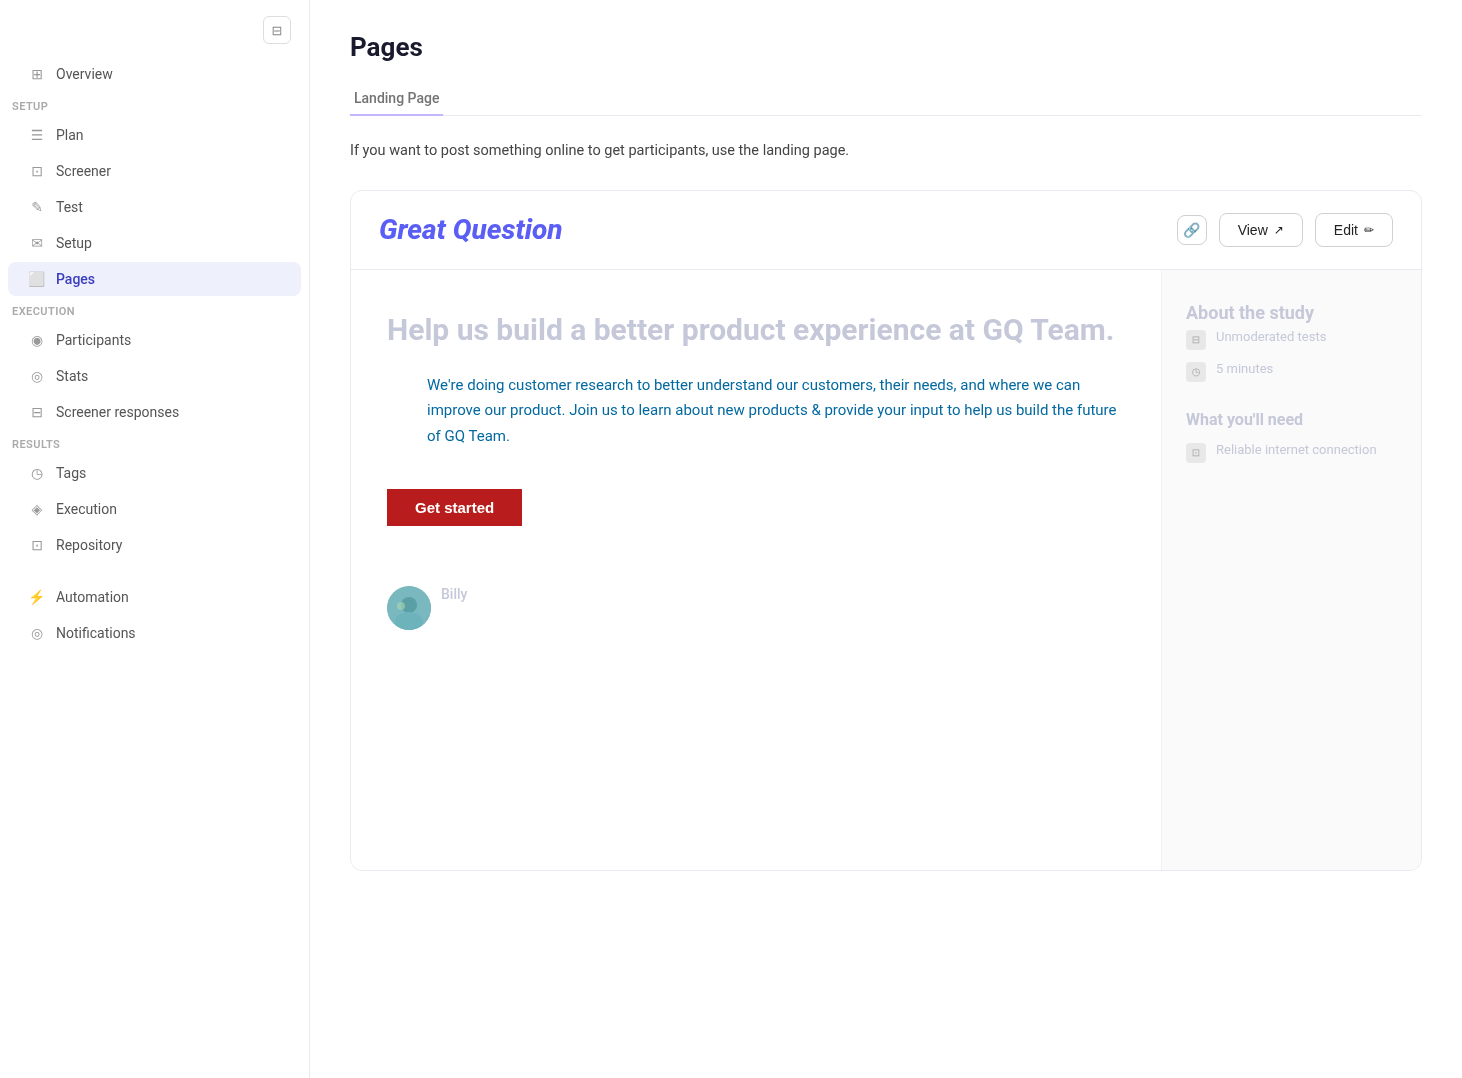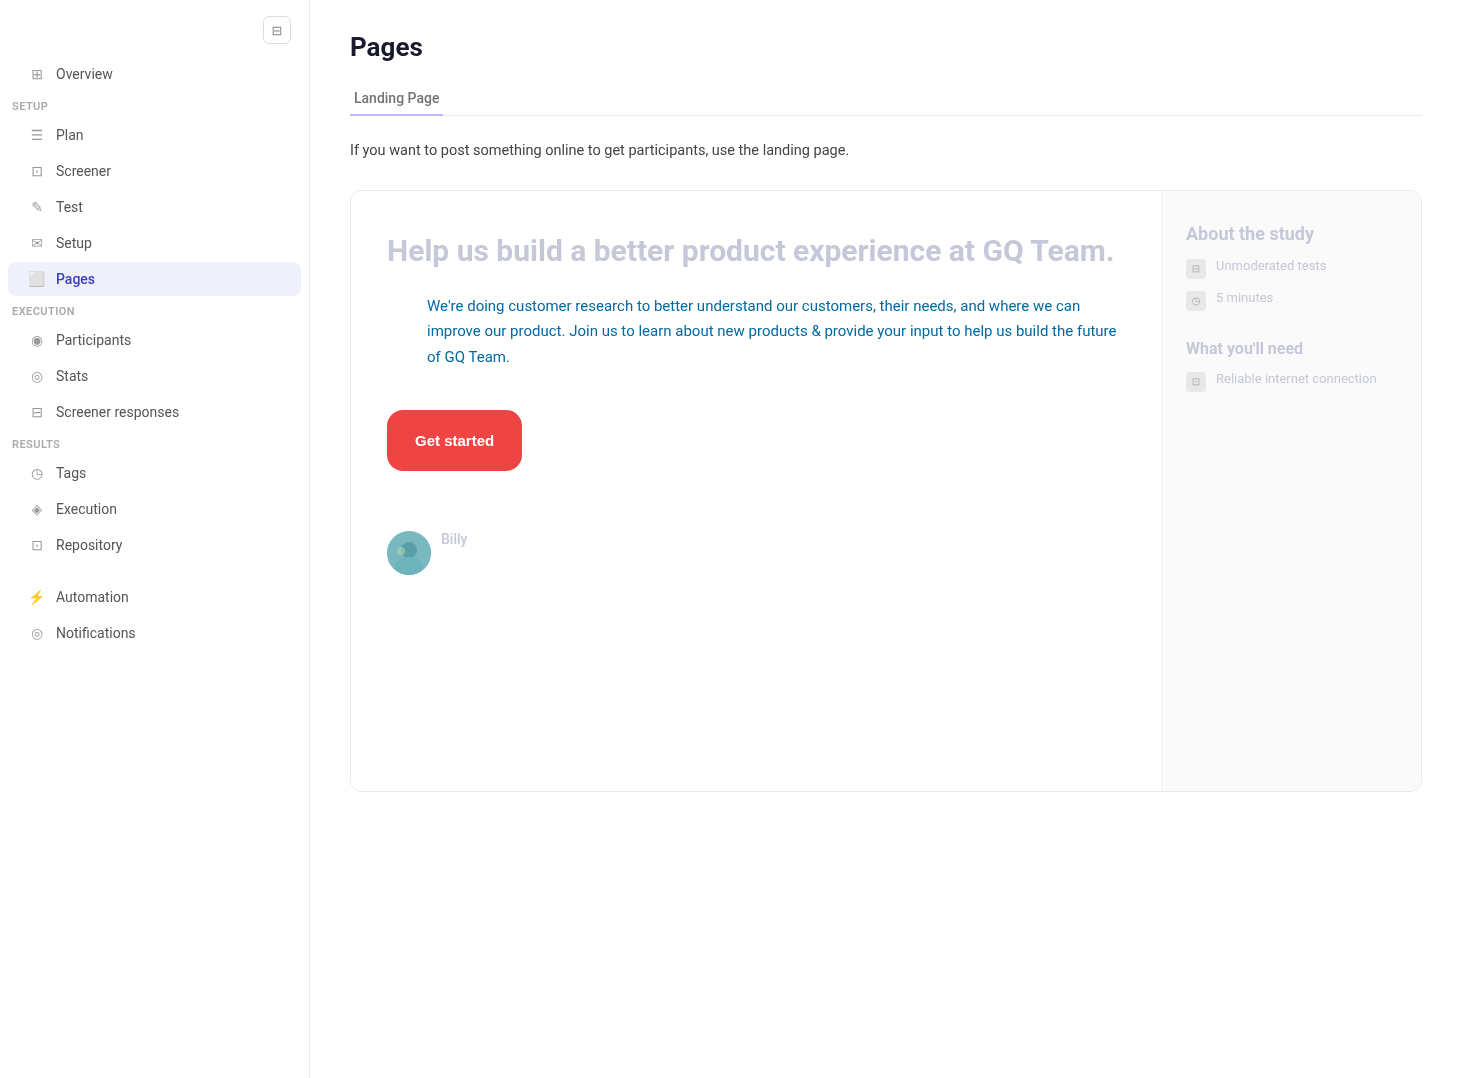--- a/index.html
+++ b/index.html
@@ -209,25 +209,25 @@
 
     .preview-body-text {
       font-size: 15px;
       color: #0369a1;
       line-height: 1.7;
       margin-bottom: 40px;
       margin-left: 40px;
     }
 
     .preview-cta {
-      background: #ef4444;
+      background: #b91c1c;
       color: #fff;
       border: none;
-      border-radius: 16px;
-      padding: 22px 28px;
+      border-radius: 0;
+      padding: 10px 28px;
       font-size: 15px;
       font-weight: 600;
       cursor: pointer;
       margin-bottom: 40px;
       display: inline-block;
     }
 
     .preview-avatar-row {
       display: flex;
       align-items: flex-start;
@@ -249,21 +249,21 @@
     .avatar-name {
       font-size: 14px;
       color: #c5c8d8;
       font-weight: 500;
     }
 
     .preview-right h3 {
       font-size: 18px;
       font-weight: 700;
       color: #c5c8d8;
-      margin-bottom: 13px;
+      margin-bottom: 5px;
     }
 
     .preview-right h4 {
       font-size: 16px;
       font-weight: 700;
       color: #c5c8d8;
       margin-bottom: 12px;
       margin-top: 28px;
     }
 
@@ -373,20 +373,36 @@
   <div class="tabs">
     <div class="tab active">
       <span>Landing Page</span>
     </div>
   </div>
 
   <p class="description">If you want to post something online to get participants, use the landing page.</p>
 
   <div class="preview-card">
 
+    <div class="preview-header">
+      <div class="preview-brand">Great Question</div>
+      <div class="preview-actions">
+        <div class="preview-btn-icon">
+          <span>🔗</span>
+        </div>
+        <button class="preview-btn">
+          <span>View</span>
+          <span style="font-size:12px;">↗</span>
+        </button>
+        <button class="preview-btn">
+          <span>Edit</span>
+          <span style="font-size:12px;">✏</span>
+        </button>
+      </div>
+    </div>
 
     <div class="preview-body">
       <div class="preview-left">
         <h2 class="preview-main-heading">Help us build a better product experience at GQ Team.</h2>
         <p class="preview-body-text">We're doing customer research to better understand our customers, their needs, and where we can improve our product. Join us to learn about new products &amp; provide your input to help us build the future of GQ Team.</p>
         <button class="preview-cta">
           <span>Get started</span>
         </button>
         <div class="preview-avatar-row">
           <div class="avatar-circle">

